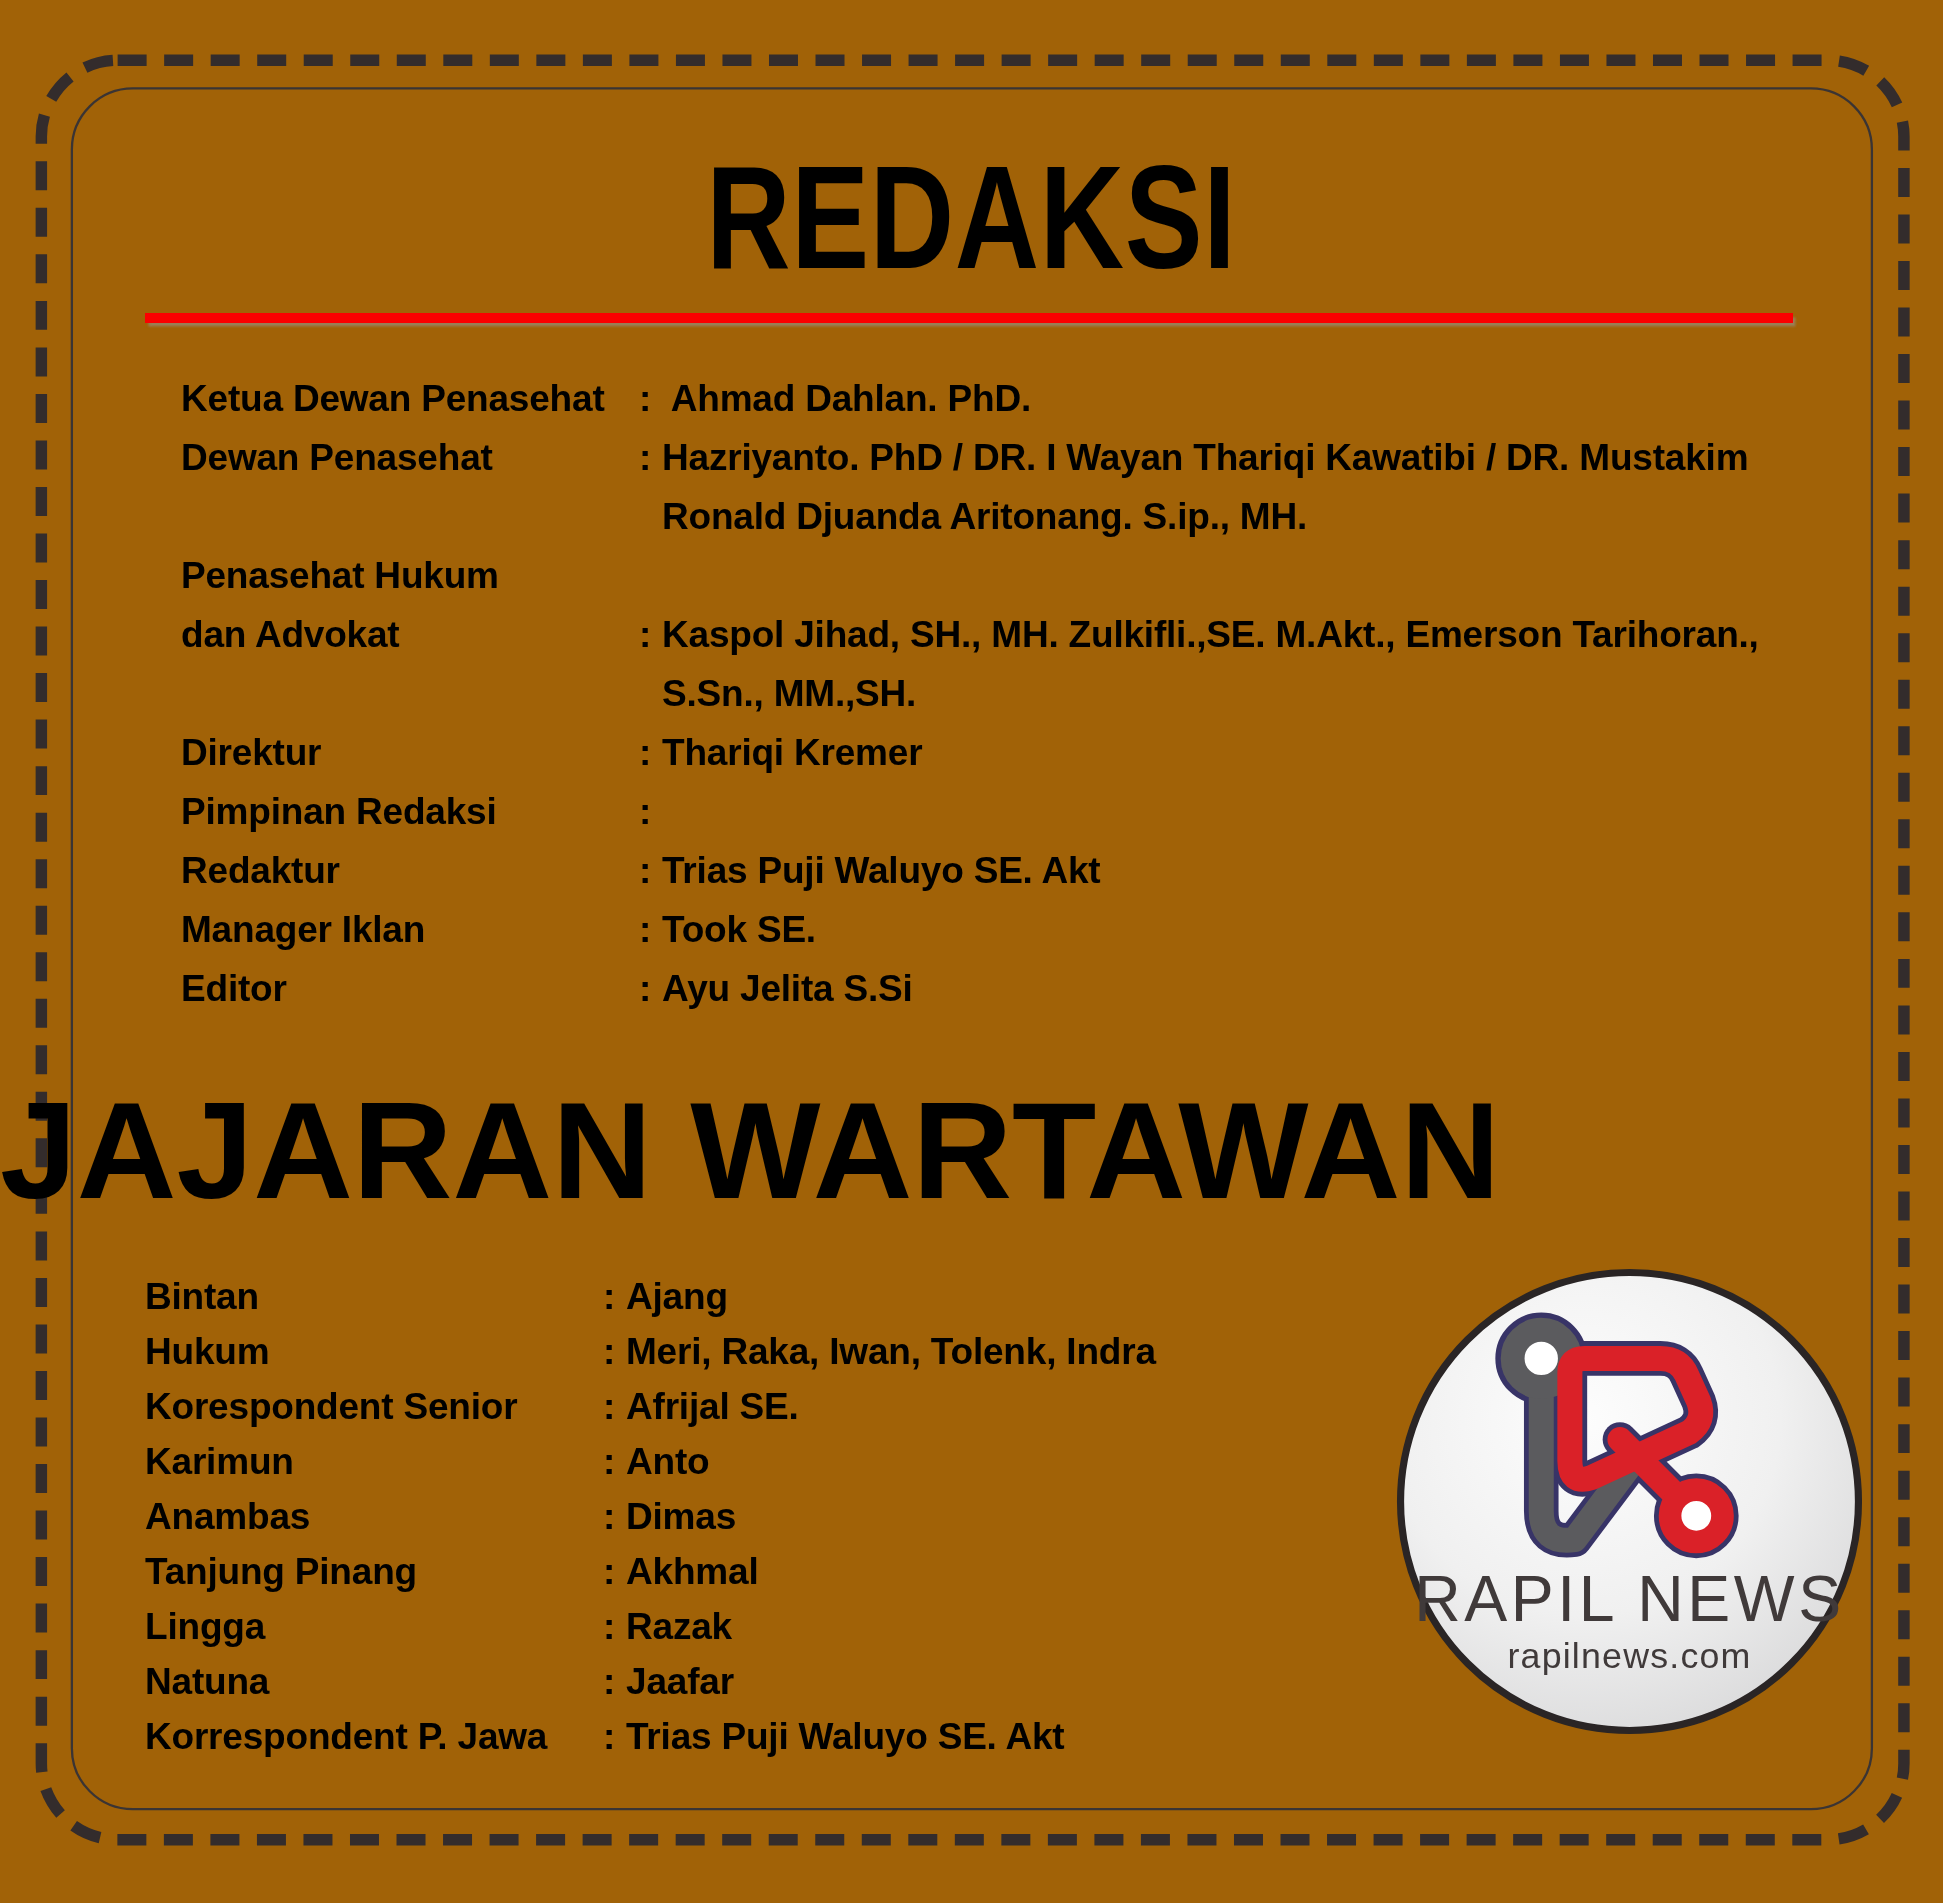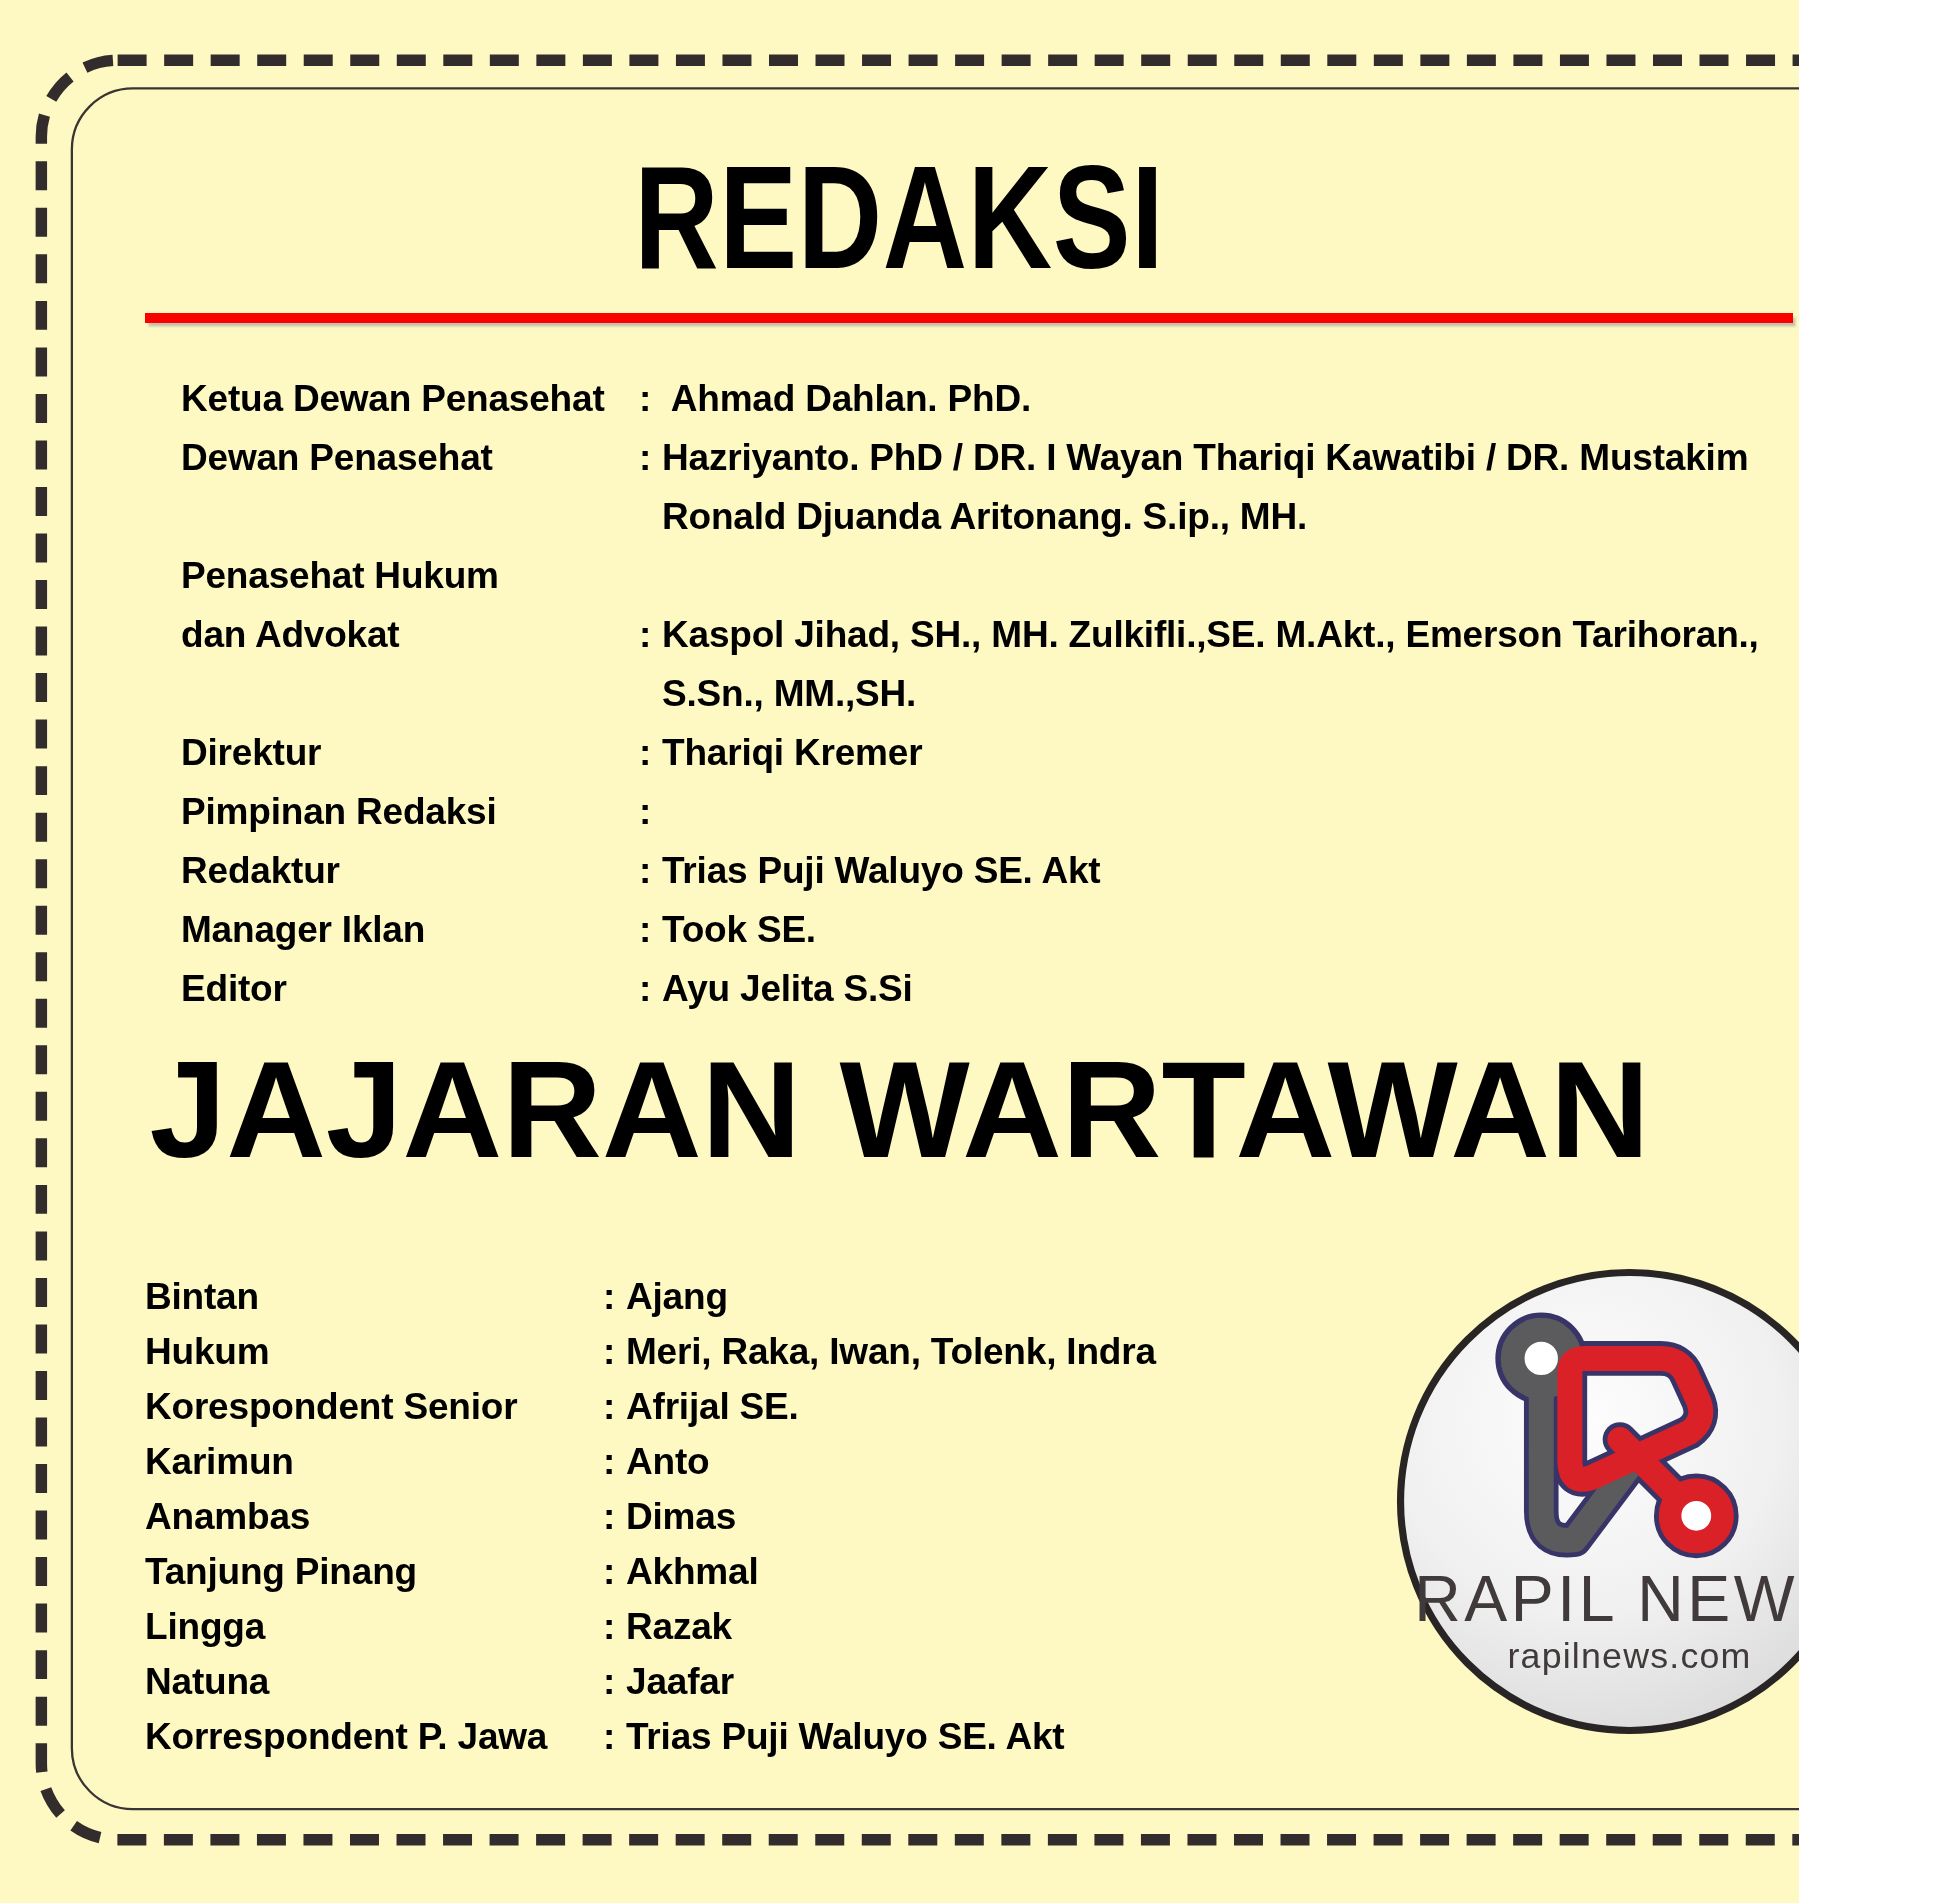--- a/index.html
+++ b/index.html
@@ -1,38 +1,37 @@
 <!DOCTYPE html>
 <html style="font-size:12.2px"><head>
 <meta charset="utf-8">
 <style>
   html,body{margin:0;padding:0;background:#ffffff;}
   .page{
     position:relative;
-    width:1751px;height:1903px;
-    background:#fef9c3;
+    width:1943px;height:1903px;
+    background:#a16207;
     font-family:"Liberation Sans", sans-serif;
     color:#000000;
     overflow:hidden;
-    padding-left:48px;
   }
   .borders{position:absolute;left:0;top:0;width:1943px;height:1903px;}
   .title{
     position:absolute;top:145px;left:0;width:100%;
     text-align:center;font-size:146px;font-weight:700;line-height:1;
     letter-spacing:0.8px;white-space:nowrap;
   }
   .title .squeeze{display:inline-block;transform:scaleX(0.80);transform-origin:center;}
   .divider{
     position:absolute;left:145px;top:313px;width:1648px;height:10px;
     box-shadow:3.1px 3.8px 2.3px rgba(150,150,150,0.55);
   }
   .subtitle{
-    position:absolute;top:1040px;left:0;width:100%;
-    text-align:center;font-size:138px;font-weight:700;line-height:1;
+    position:absolute;top:1081px;left:0;width:100%;
+    text-align:left;font-size:138px;font-weight:700;line-height:1;
     letter-spacing:0px;white-space:nowrap;
   }
   .list{
     position:absolute;left:145px;
     font-size:37px;font-weight:700;letter-spacing:-0.2px;
   }
   .list-redaksi{top:369px;margin-left:36px;}
   .list-wartawan{top:1269px;}
   .row{display:grid;grid-template-columns:458px 23px auto;}
   .list-redaksi .row{line-height:59px;height:59px;}

